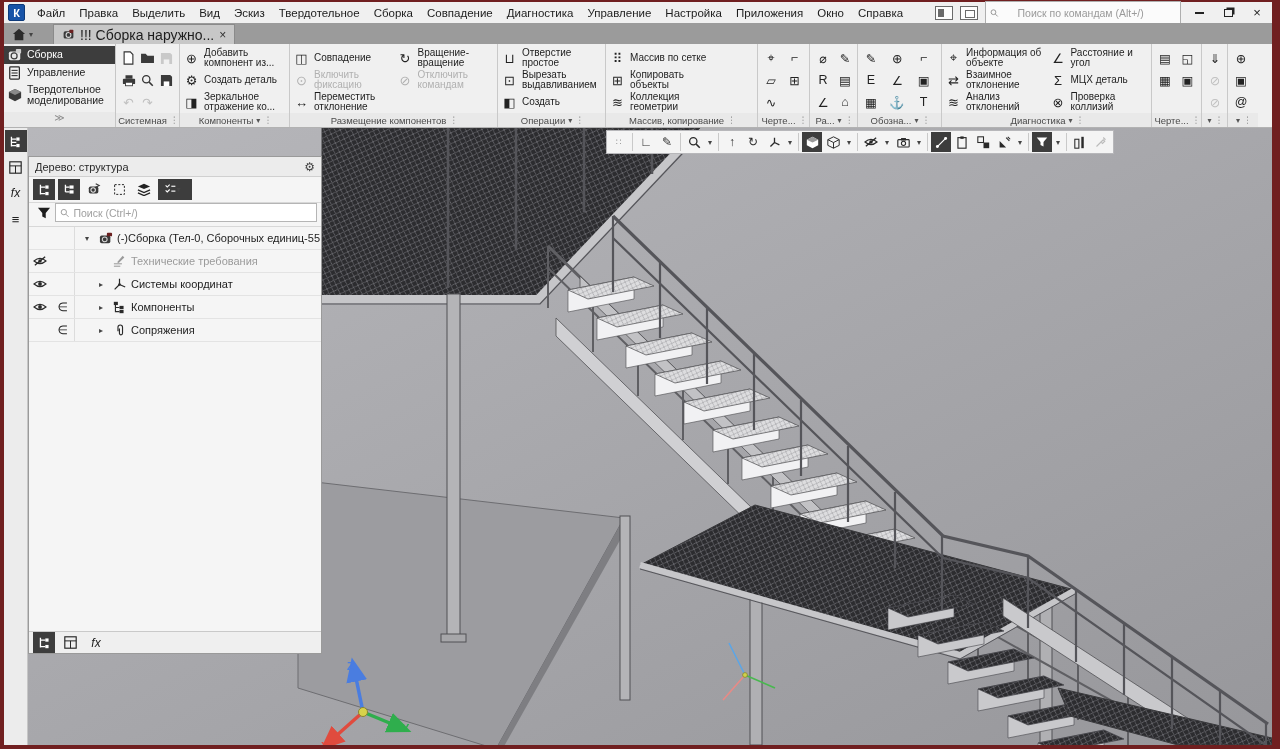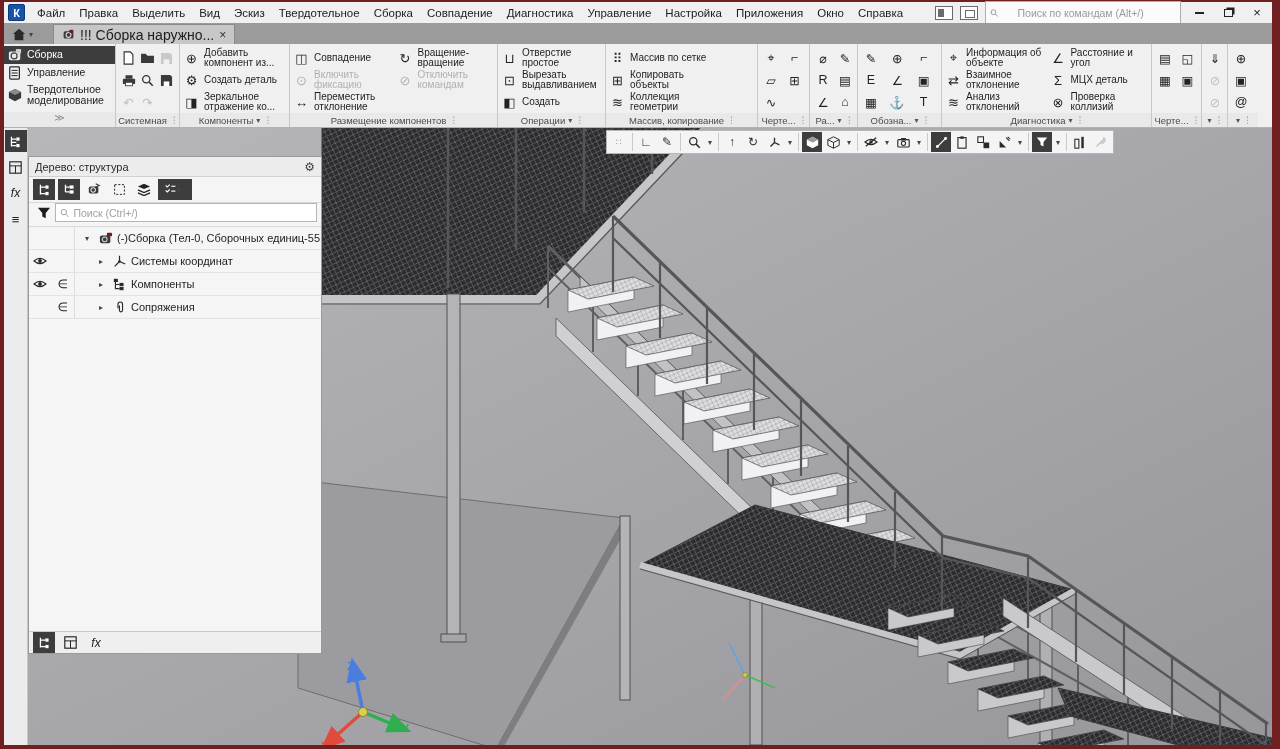--- a/index.html
+++ b/index.html
@@ -795,20 +795,43 @@
                 </svg>
               </span>
             <span>(-)Сборка (Тел-0, Сборочных единиц-55, Дета</span>
           </span>
         </div>
         <div class="trow">
           <span class="gutter">
               <span class="gut1">
                 <svg width="14" height="12" viewBox="0 0 16 14">
                   <path d="M1 7 Q8 1 15 7 Q8 13 1 7 Z" fill="none" stroke="#2a2a2a" stroke-width="1.3"></path>
+                  <circle cx="8" cy="7" r="2" fill="#2a2a2a"></circle>
+                  <line x1="2" y1="12" x2="14" y2="2" stroke="#2a2a2a" stroke-width="1.6"></line>
+                </svg>
+              </span>
+              <span class="gut2"></span>
+            </span>
+          <span class="tnode muted lvl2">
+            <span class="exp"></span>
+            <span class="nic">
+                <svg width="13" height="12" viewBox="0 0 16 15">
+                  <line x1="1" y1="11" x2="11" y2="11" stroke="#9a9a9a" stroke-width="1.3"></line>
+                  <line x1="1" y1="14" x2="9" y2="14" stroke="#9a9a9a" stroke-width="1.3"></line>
+                  <path d="M5 9 L12 1 L14 3 L7 10 Z" fill="#9a9a9a"></path>
+                </svg>
+              </span>
+            <span>Технические требования</span>
+          </span>
+        </div>
+        <div class="trow">
+          <span class="gutter">
+              <span class="gut1">
+                <svg width="14" height="12" viewBox="0 0 16 14">
+                  <path d="M1 7 Q8 1 15 7 Q8 13 1 7 Z" fill="none" stroke="#2a2a2a" stroke-width="1.3"></path>
                   <circle cx="8" cy="7" r="2.2" fill="#2a2a2a"></circle>
                 </svg>
               </span>
               <span class="gut2"></span>
             </span>
           <span class="tnode lvl2">
             <span class="exp">▸</span>
             <span class="nic">
                 <svg width="13" height="13" viewBox="0 0 16 16">
                   <path d="M8 8 L8 1 M8 8 L2 14 M8 8 L15 11" stroke="#2a2a2a" stroke-width="1.5" fill="none"></path>

